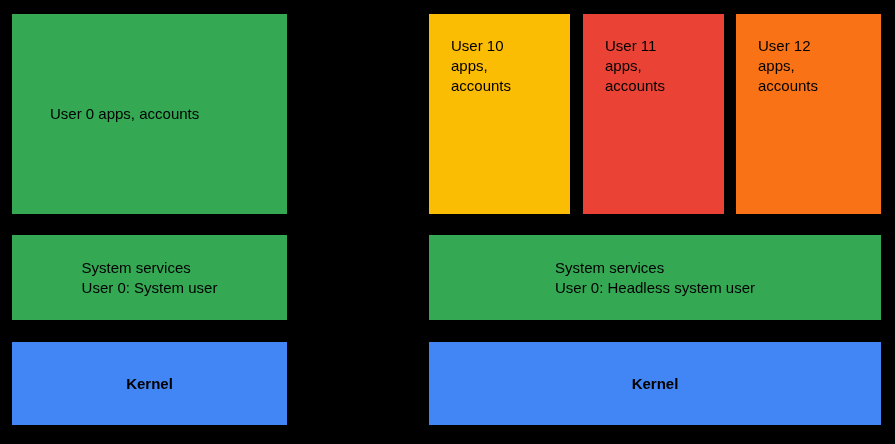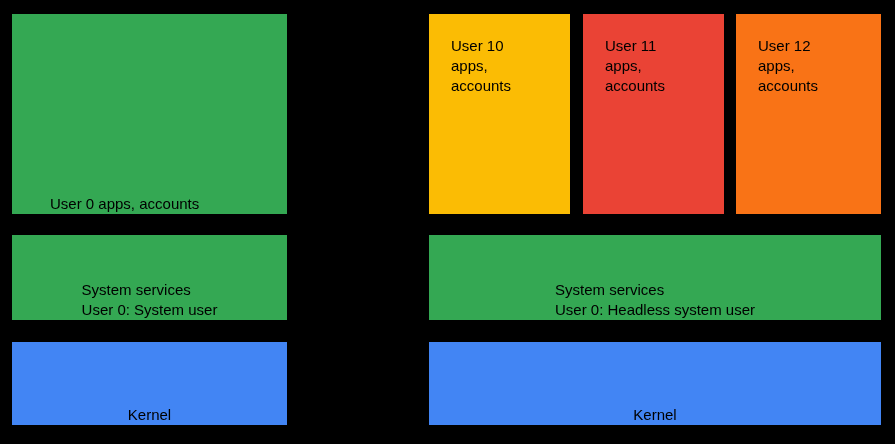--- a/index.html
+++ b/index.html
@@ -20,30 +20,31 @@
     background: #000000;
   }
   .box {
     position: absolute;
     box-sizing: border-box;
     color: #000000;
     font-family: "Liberation Sans", sans-serif;
     font-size: 15px;
     line-height: 20px;
     display: flex;
-    align-items: flex-end;
+    align-items: center;
     justify-content: center;
     overflow: hidden;
   }
   .box .label {
     white-space: pre-line;
     text-align: left;
   }
   .box.center-text .label {
     text-align: center;
+    font-weight: bold;
   }
   
   .user0-apps {
     left: 12px;
     top: 14px;
     width: 275px;
     height: 200px;
     justify-content: flex-start;
     padding-left: 38px;
   }

